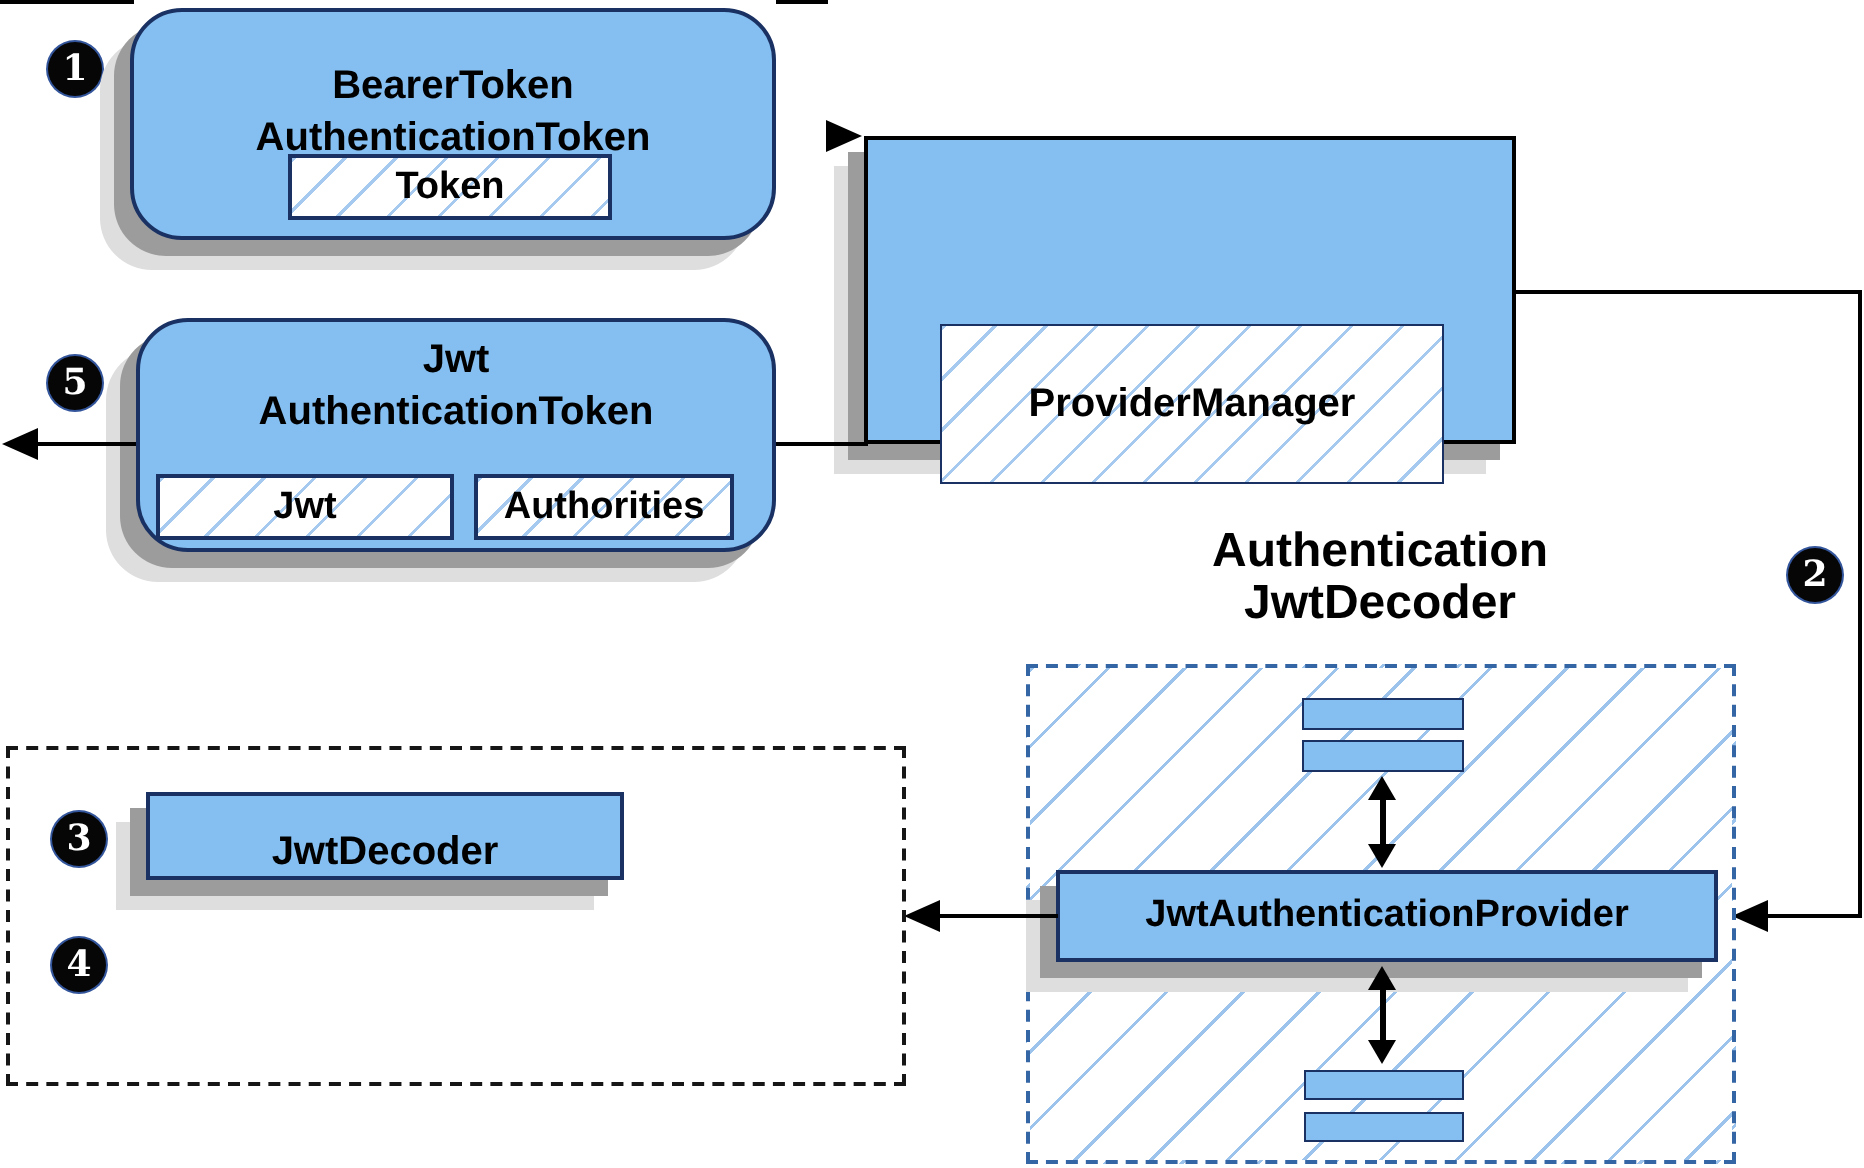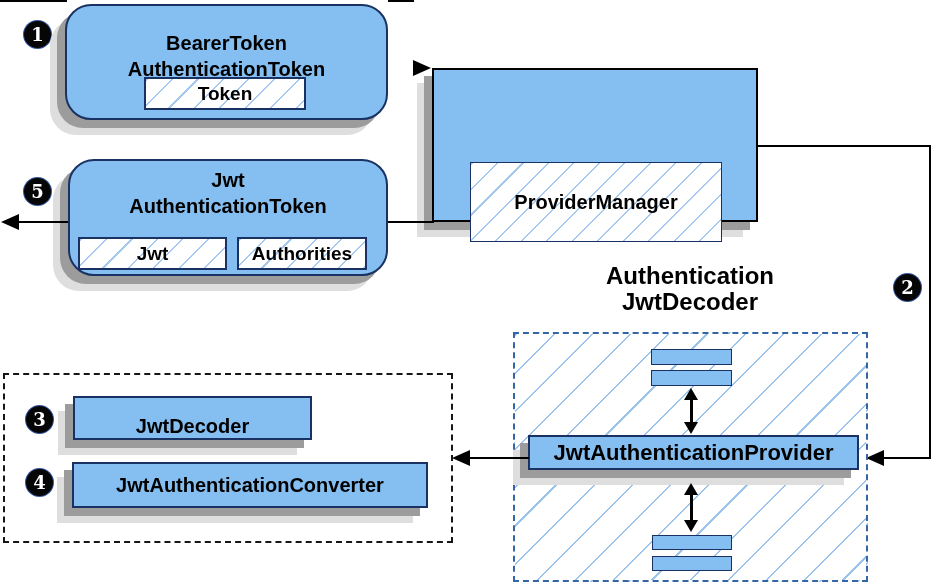--- a/index.html
+++ b/index.html
@@ -109,21 +109,21 @@
   </div>
 
   <div class="dashed-blue" style="left:513px;top:332px;width:355px;height:250px;">
     <div class="bar" style="left:136px;top:15px;width:81px;height:16px;"></div>
     <div class="bar" style="left:136px;top:36px;width:81px;height:16px;"></div>
 
     <div class="tri tri-up" style="left:169px;top:54px;"></div>
     <div class="line" style="left:175px;top:64px;width:3px;height:25px;"></div>
     <div class="tri tri-down" style="left:169px;top:88px;"></div>
 
-    <div class="node flexc" style="left:13px;top:101px;width:331px;height:35px;font-weight:bold;font-size:22px;">
+    <div class="node flexc" style="left:13px;top:101px;width:331px;height:46px;font-weight:bold;font-size:19px;">
       <span>JwtAuthenticationProvider</span>
     </div>
 
     <div class="tri tri-up" style="left:169px;top:149px;"></div>
     <div class="line" style="left:175px;top:160px;width:3px;height:26px;"></div>
     <div class="tri tri-down" style="left:169px;top:186px;"></div>
 
     <div class="bar" style="left:137px;top:201px;width:80px;height:15px;"></div>
     <div class="bar" style="left:137px;top:222px;width:80px;height:15px;"></div>
   </div>
@@ -133,20 +133,17 @@
 
   <div class="dashed-black" style="left:3px;top:373px;width:450px;height:170px;"></div>
 
   <div class="node flexc" style="left:73px;top:396px;width:239px;height:44px;font-weight:bold;font-size:20px;align-items:flex-end;">
     <span>JwtDecoder</span>
   </div>
   <div class="badge" style="left:26px;top:406px;">
       <span>3</span>
     </div>
 
-  <div class="node flexc" style="left:72px;top:462px;width:356px;height:46px;font-weight:bold;font-size:20px;">
-    <span>JwtAuthenticationConverter</span>
-  </div>
   <div class="badge" style="left:26px;top:469px;">
       <span>4</span>
     </div>
 
 </div>
 
 </body></html>

